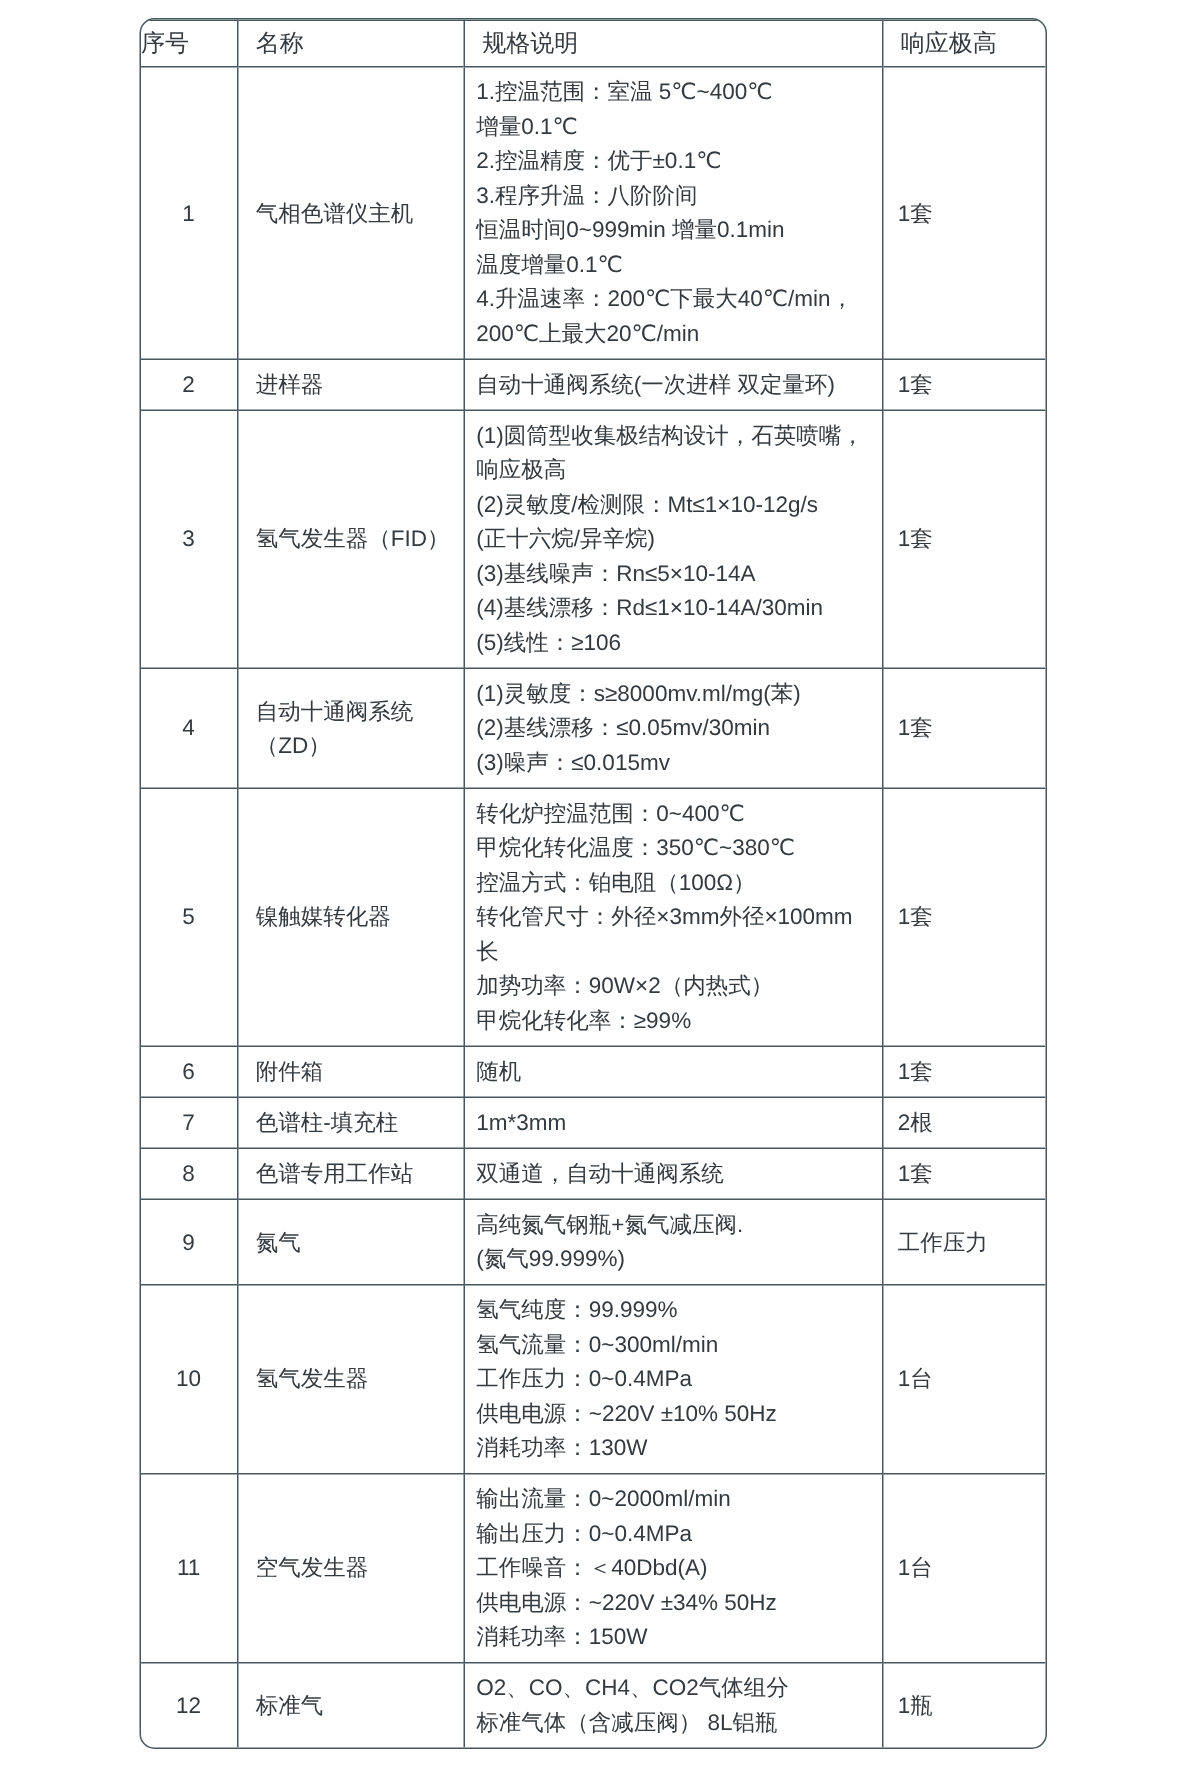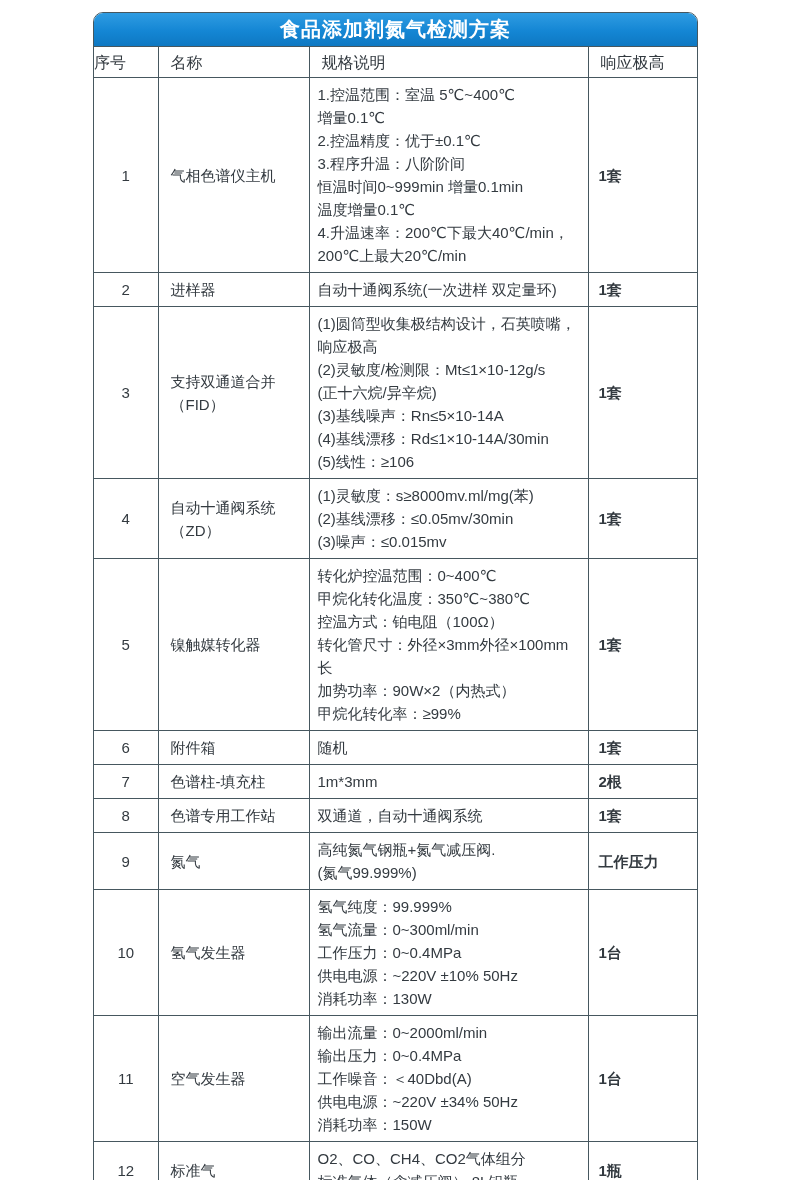--- a/index.html
+++ b/index.html
@@ -64,29 +64,27 @@
   }
   td.cell-name {
     padding: 4px 4px 4px 12px;
   }
   td.cell-spec {
     padding: 5px 6px 5px 8px;
     white-space: pre-line;
   }
   td.cell-qty {
     padding: 4px 2px 4px 10px;
-    font-weight: bold;
   }
   thead th.col-no { padding-left: 0; }
 </style>
 </head>
 <body>
 
 <div class="sheet">
-  <div class="title-bar">食品添加剂氮气检测方案</div>
   <table class="spec-table">
     <colgroup>
       <col class="col-no">
         <col class="col-name">
         <col class="col-spec">
         <col class="col-qty">
     </colgroup>
     <thead>
       <tr>
         <th class="col-no">序号</th>
@@ -110,21 +108,21 @@
     <td class="cell-qty">1套</td>
   </tr>
         <tr>
     <td class="cell-no">2</td>
     <td class="cell-name">进样器</td>
     <td class="cell-spec">自动十通阀系统(一次进样 双定量环)</td>
     <td class="cell-qty">1套</td>
   </tr>
         <tr>
     <td class="cell-no">3</td>
-    <td class="cell-name">支持双通道合并（FID）</td>
+    <td class="cell-name">氢气发生器（FID）</td>
     <td class="cell-spec">(1)圆筒型收集极结构设计，石英喷嘴，
 响应极高
 (2)灵敏度/检测限：Mt≤1×10-12g/s
 (正十六烷/异辛烷)
 (3)基线噪声：Rn≤5×10-14A
 (4)基线漂移：Rd≤1×10-14A/30min
 (5)线性：≥106</td>
     <td class="cell-qty">1套</td>
   </tr>
         <tr>

